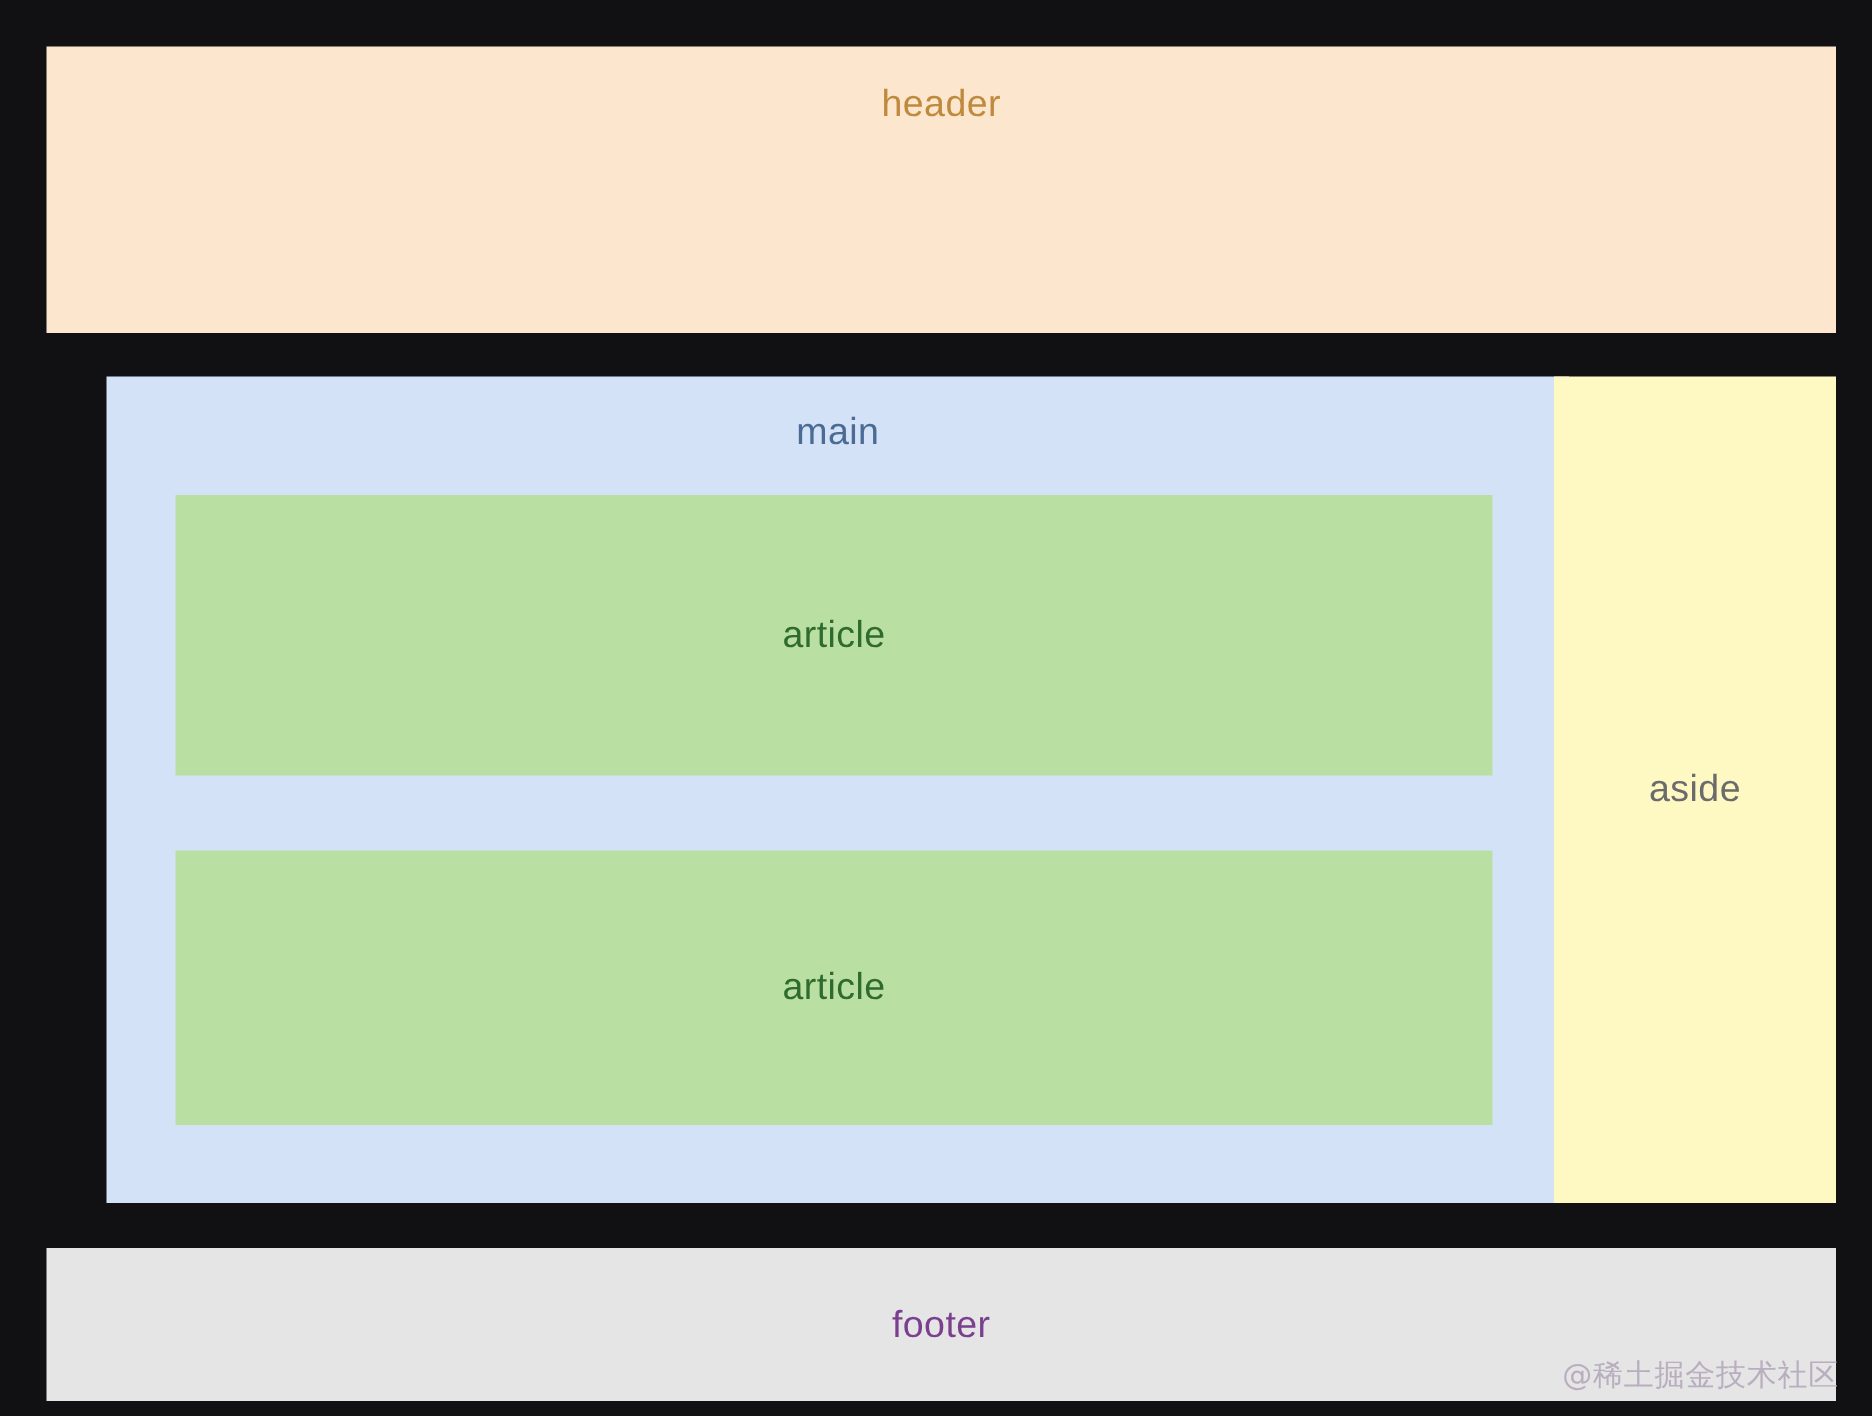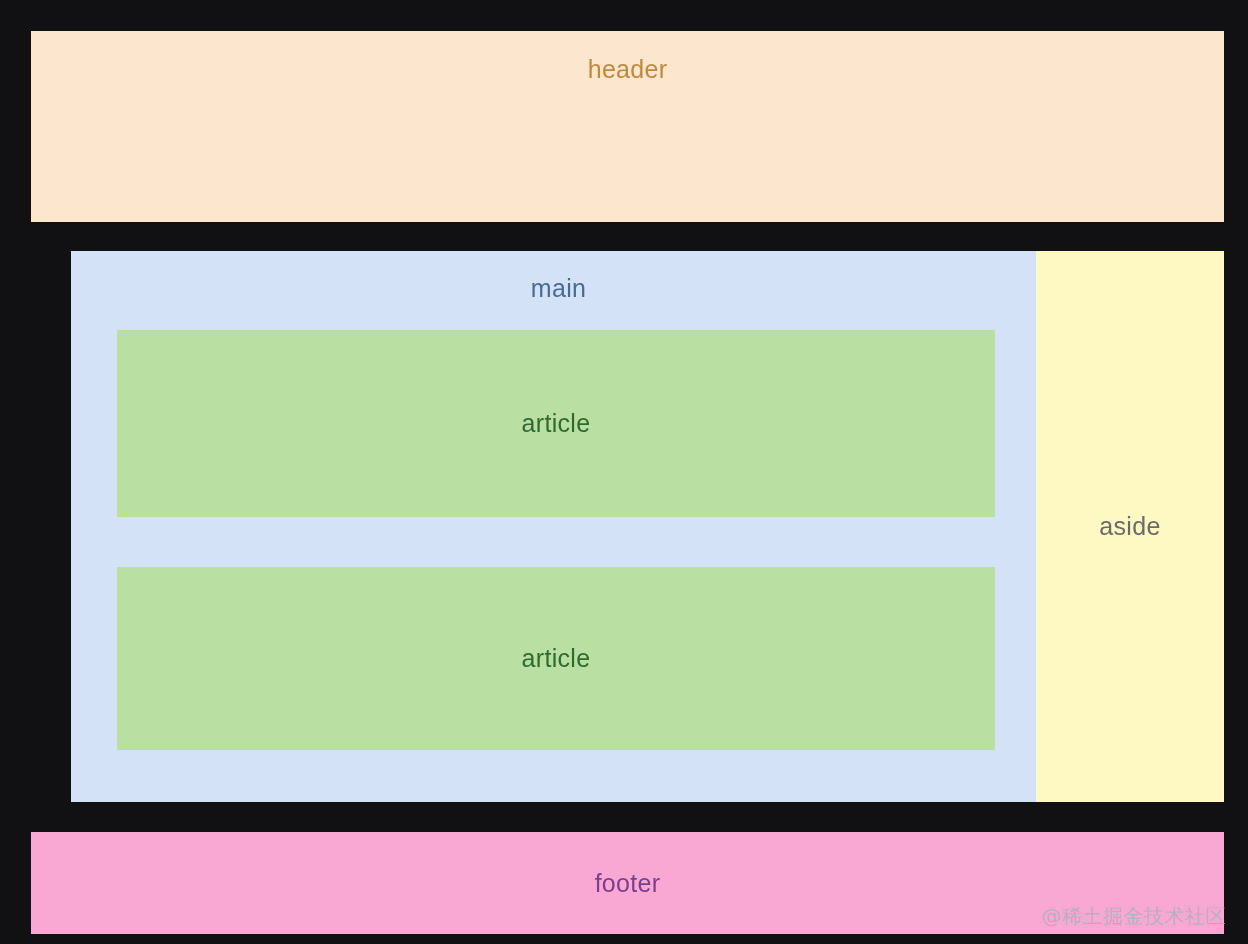--- a/index.html
+++ b/index.html
@@ -106,21 +106,21 @@
   .aside .box-label {
     color: #6b6b6b;
   }
 
   
   .footer {
     left: 31px;
     top: 832px;
     width: 1193px;
     height: 102px;
-    background: #f9a8d4;
+    background: #e5e5e5;
     justify-content: center;
   }
   .footer .box-label {
     color: #7b3f8f;
   }
 
   
   .watermark {
     position: absolute;
     right: 22px;

